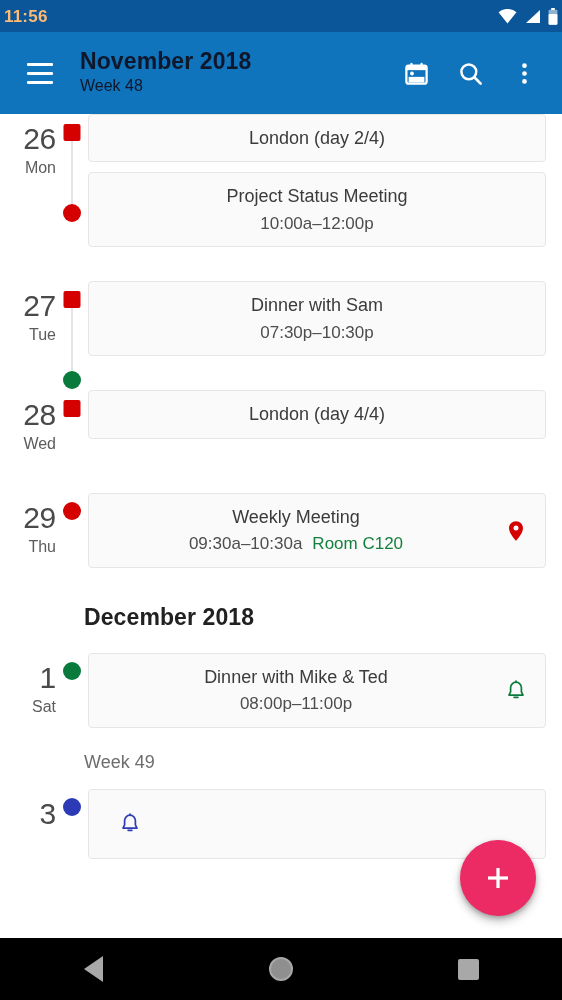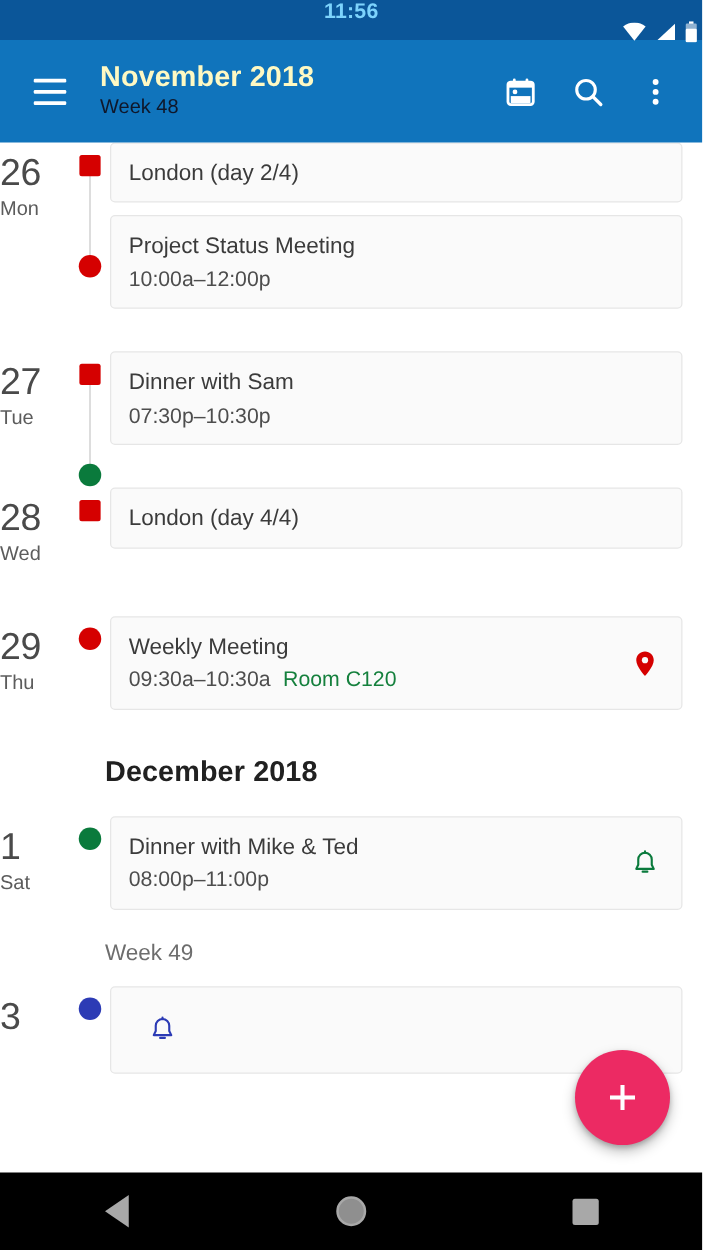--- a/index.html
+++ b/index.html
@@ -18,27 +18,26 @@
     width: 562px;
     height: 1000px;
     overflow: hidden;
     background: #ffffff;
   }
 
   
   .statusbar {
     height: 32px;
     background: #0b5699;
-    color: #7dd3fc;
+    color: #fdba74;
     display: flex;
     align-items: center;
     padding: 0 4px;
     position: relative;
     z-index: 30;
-    flex-direction: column;
   }
   .status-clock {
     font-size: 17px;
     font-weight: bold;
     letter-spacing: 0.2px;
     line-height: 1;
   }
   .status-icons {
     margin-left: auto;
     display: flex;
@@ -77,21 +76,21 @@
   }
   .titlewrap {
     margin-left: 18px;
     display: flex;
     flex-direction: column;
     justify-content: center;
     flex: 1 1 auto;
     min-width: 0;
   }
   .title-main {
-    color: #fef9c3;
+    color: #0f172a;
     font-size: 23px;
     font-weight: bold;
     line-height: 1.12;
     letter-spacing: 0.1px;
     white-space: nowrap;
   }
   .title-sub {
     color: #0f172a;
     font-size: 16px;
     line-height: 1.3;
@@ -129,21 +128,21 @@
     display: flex;
     align-items: flex-start;
     padding: 0;
     position: relative;
   }
 
   .daycol {
     width: 56px;
     flex: 0 0 56px;
     padding-top: 10px;
-    text-align: left;
+    text-align: right;
     user-select: none;
   }
   .daynum {
     font-size: 30px;
     color: #4a4a4a;
     line-height: 1.0;
     font-weight: normal;
     letter-spacing: -0.3px;
   }
   .dayname {
@@ -180,20 +179,21 @@
   .marker.circle {
     width: 18px;
     height: 18px;
     border-radius: 50%;
   }
 
   .events {
     flex: 1 1 auto;
     min-width: 0;
     padding-right: 16px;
+    text-align: center;
   }
 
   .event-card {
     background: #fafafa;
     border: 1px solid #e6e6e6;
     border-radius: 4px;
     padding: 11px 14px;
     margin-bottom: 10px;
     display: flex;
     align-items: center;

